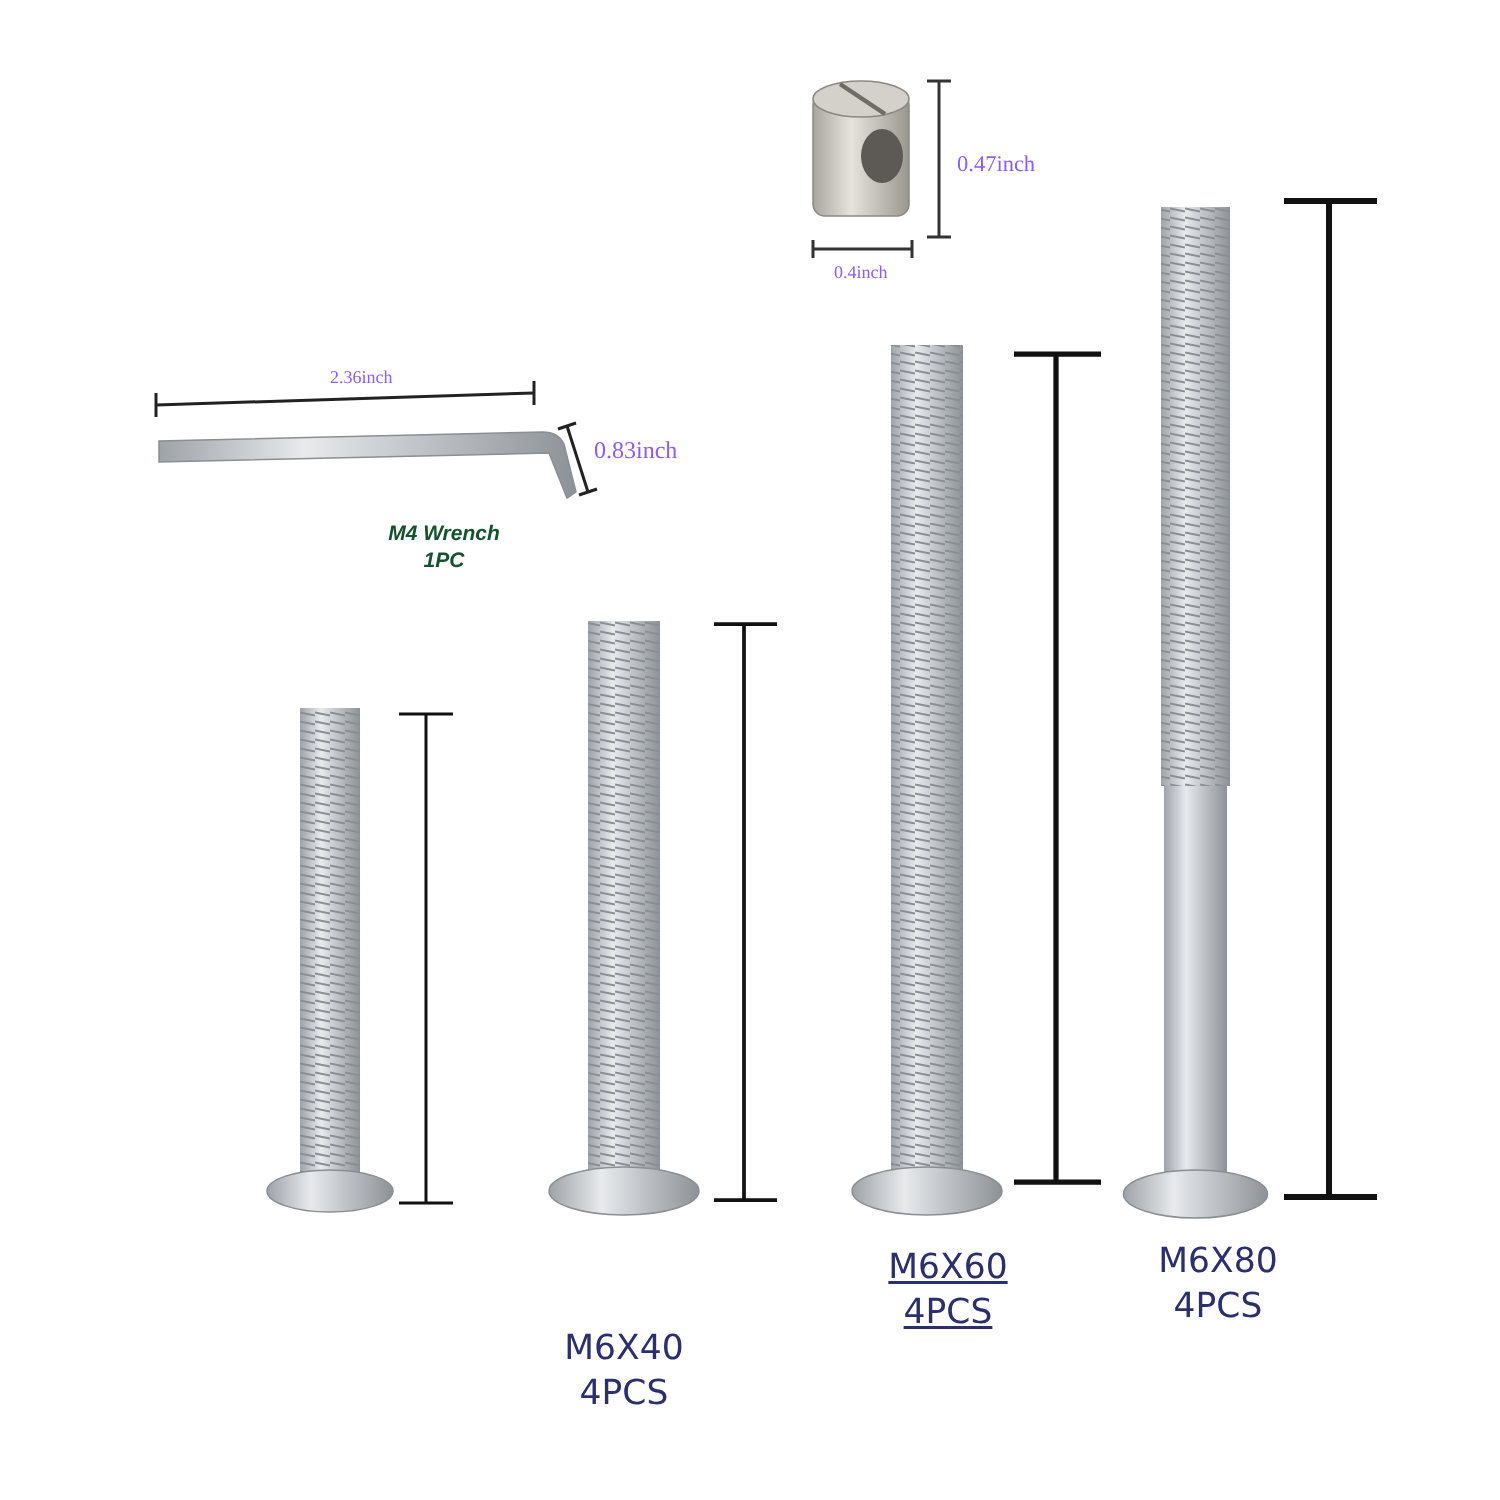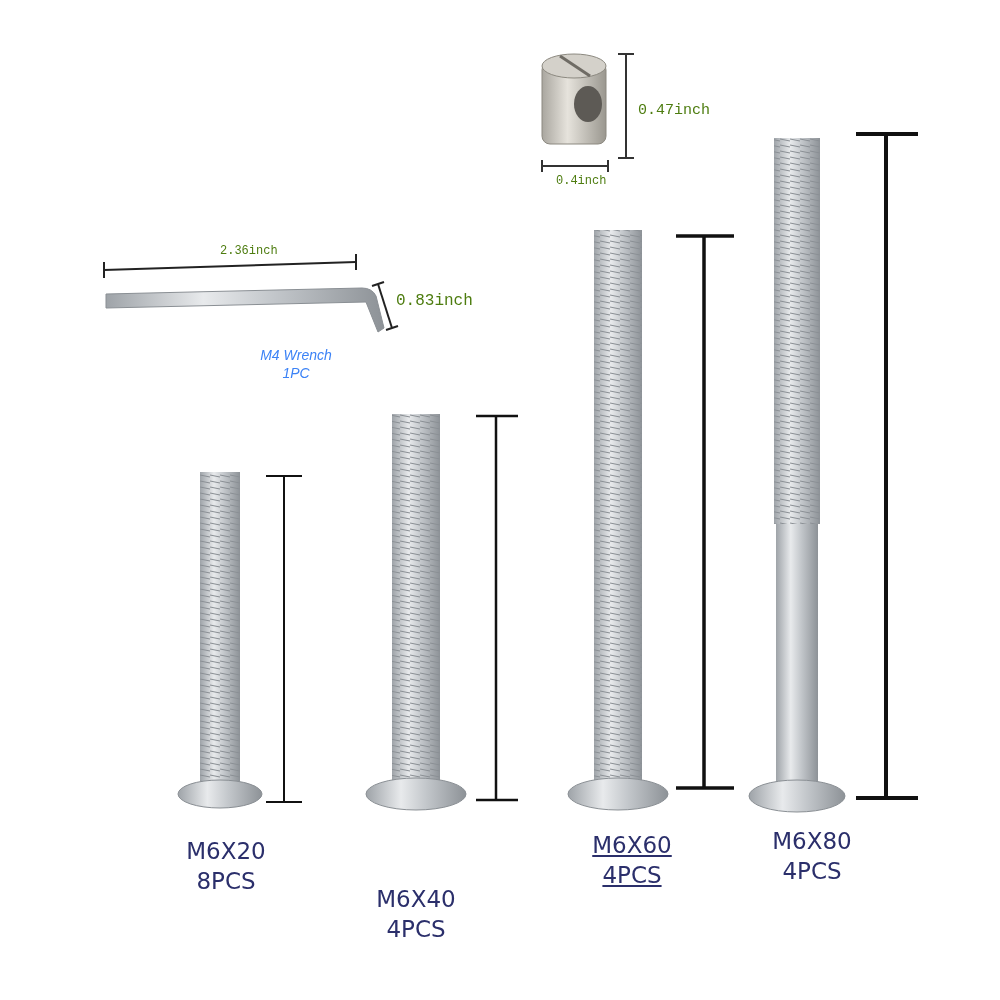--- a/index.html
+++ b/index.html
@@ -1,20 +1,20 @@
 <!DOCTYPE html>
 <html><head>
 <meta charset="utf-8">
 <style>
   html, body { margin:0; padding:0; background:#ffffff; }
   #stage { position:relative; width:1000px; height:1000px; background:#ffffff; overflow:hidden; font-family:"Liberation Sans", sans-serif; }
   .abs { position:absolute; }
-  .dim-text { color:#4d7c0f; font-size:14px; font-family:Liberation Mono, monospace; }
+  .dim-text { color:#8b5cf6; font-size:14px; font-family:Liberation Serif, serif; }
   .label { position:absolute; color:#2b2f6b; font-size:23px; text-align:center; line-height:30px; font-family:"DejaVu Sans", sans-serif; width:120px; }
-  .wrench-label { position:absolute; color:#3b82f6; font-style:italic; font-weight:normal; font-size:14px; text-align:center; line-height:18px; width:120px; }
+  .wrench-label { position:absolute; color:#14532d; font-style:italic; font-weight:bold; font-size:14px; text-align:center; line-height:18px; width:120px; }
   svg { position:absolute; left:0; top:0; }
 </style>
 </head>
 <body>
 
 <div id="stage">
 
   <svg width="1000" height="1000" viewBox="0 0 1000 1000">
     <defs>
       <linearGradient id="metal" x1="0" x2="1" y1="0" y2="0">
@@ -98,24 +98,20 @@
   <div class="abs dim-text" style="left:220px;top:244px;font-size:12px;">2.36inch</div>
   <div class="abs dim-text" style="left:396px;top:292px;font-size:16px;">0.83inch</div>
   <div class="wrench-label" style="left:236px;top:346px;">
     <div>M4 Wrench</div>
     <div>1PC</div>
   </div>
 
   <div class="abs dim-text" style="left:638px;top:102px;font-size:15px;">0.47inch</div>
   <div class="abs dim-text" style="left:556px;top:174px;font-size:12px;">0.4inch</div>
 
-  <div class="label" style="left:166px;top:836px;">
-    <div>M6X20</div>
-    <div>8PCS</div>
-  </div>
   <div class="label" style="left:356px;top:884px;">
     <div>M6X40</div>
     <div>4PCS</div>
   </div>
   <div class="label" style="left:572px;top:830px;text-decoration:underline;">
     <div>M6X60</div>
     <div>4PCS</div>
   </div>
   <div class="label" style="left:752px;top:826px;">
     <div>M6X80</div>

